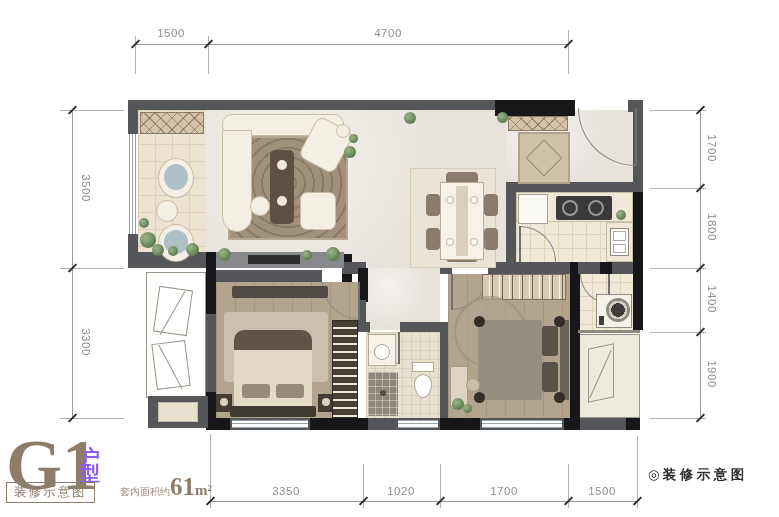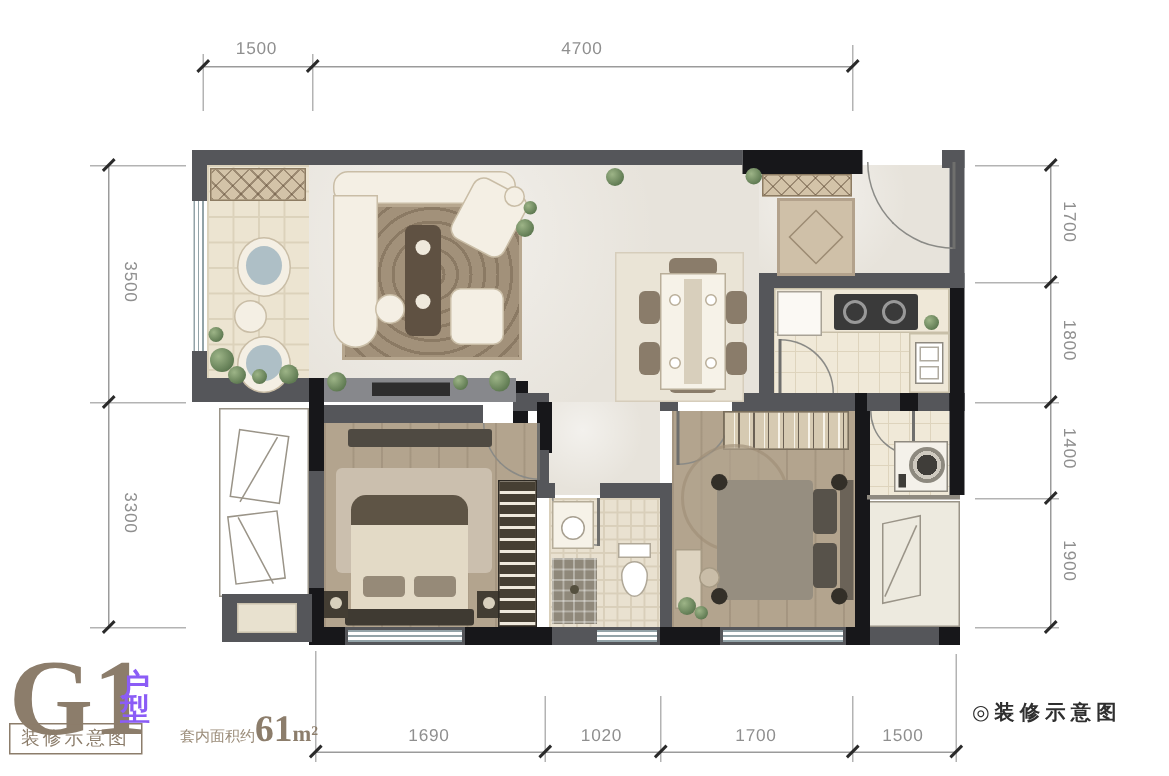--- a/index.html
+++ b/index.html
@@ -96,21 +96,21 @@
   <div class="n stub" style="left:210px;top:434px;width:1px;height:74px;"></div>
   <div class="n stub" style="left:363px;top:464px;width:1px;height:44px;"></div>
   <div class="n stub" style="left:440px;top:464px;width:1px;height:44px;"></div>
   <div class="n stub" style="left:568px;top:464px;width:1px;height:44px;"></div>
   <div class="n stub" style="left:637px;top:436px;width:1px;height:72px;"></div>
   <div class="n tick" style="left:205px;top:500px;"></div>
   <div class="n tick" style="left:358px;top:500px;"></div>
   <div class="n tick" style="left:435px;top:500px;"></div>
   <div class="n tick" style="left:563px;top:500px;"></div>
   <div class="n tick" style="left:632px;top:500px;"></div>
-  <div class="n dlab" style="left:261px;top:485px;width:50px;">1690</div>
+  <div class="n dlab" style="left:261px;top:485px;width:50px;">3350</div>
   <div class="n dlab" style="left:376px;top:485px;width:50px;">1020</div>
   <div class="n dlab" style="left:479px;top:485px;width:50px;">1700</div>
   <div class="n dlab" style="left:577px;top:485px;width:50px;">1500</div>
 
   <div class="n tilefloor" style="left:138px;top:110px;width:68px;height:142px;"></div>
   <div class="n plain outline" style="left:146px;top:272px;width:60px;height:126px;"></div>
   <div class="n marble" style="left:206px;top:110px;width:300px;height:158px;"></div>
   <div class="n marble" style="left:506px;top:110px;width:127px;height:72px;"></div>
   <div class="n kfloor" style="left:516px;top:192px;width:117px;height:70px;"></div>
   <div class="n marble" style="left:366px;top:268px;width:74px;height:62px;"></div>

